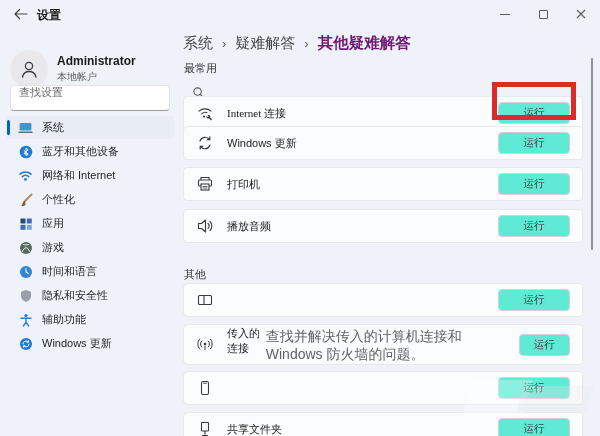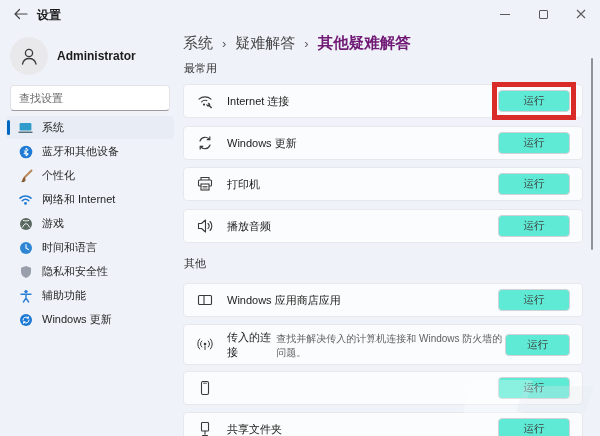--- a/index.html
+++ b/index.html
@@ -11,52 +11,52 @@
   .titlebar { position:absolute; top:0; left:0; width:600px; height:28px; }
   .back-btn { position:absolute; left:10px; top:5px; width:22px; height:18px; display:flex; align-items:center; justify-content:center; cursor:pointer; }
   .win-title { position:absolute; left:37px; top:7px; font-size:12px; font-weight:700; color:#1b1b1b; }
   .win-controls { position:absolute; right:0; top:0; height:28px; display:flex; }
   .win-btn { width:38px; height:28px; display:flex; align-items:center; justify-content:center; color:#5a5a5a; cursor:pointer; }
   .min-glyph { width:10px; height:1px; background:#5a5a5a; }
   .max-glyph { width:9px; height:9px; border:1px solid #5a5a5a; border-radius:1px; }
 
   
   .sidebar { position:absolute; left:0; top:28px; width:180px; height:408px; }
-  .user-block { position:absolute; left:10px; top:9px; display:flex; align-items:center; }
+  .user-block { position:absolute; left:10px; top:22px; display:flex; align-items:center; }
   .avatar { width:38px; height:38px; border-radius:50%; background:#e9e9ec; display:flex; align-items:center; justify-content:center; }
   .user-meta { margin-left:9px; }
   .user-name { font-size:12px; font-weight:700; color:#1b1b1b; }
   .user-type { font-size:10px; color:#5d5d5d; margin-top:2px; }
-  .searchbox { position:absolute; left:10px; top:57px; width:160px; height:26px; background:#ffffff; border:1px solid #e3e3e6; border-bottom:1px solid #9a9aa0; border-radius:4px; display:flex; align-items:center;gap:23px; }
+  .searchbox { position:absolute; left:10px; top:57px; width:160px; height:26px; background:#ffffff; border:1px solid #e3e3e6; border-bottom:1px solid #9a9aa0; border-radius:4px; display:flex; align-items:flex-start;gap:23px; }
   .searchbox input { flex:1; border:0; outline:none; background:transparent; font-size:11px; padding:0 8px; color:#333; font-family:inherit; }
   .searchbox input::placeholder { color:#6b6b6b; }
   .search-icon { margin-right:8px; display:flex; }
   .nav { position:absolute; left:0; top:88px; width:180px; }
   .nav-item { position:relative; height:23px; margin:0 6px 1px 6px; display:flex; align-items:center; padding-left:12px; border-radius:4px; cursor:pointer; }
   .nav-item .ic { width:15px; height:15px; display:flex; align-items:center; justify-content:center; flex:0 0 15px; }
   .nav-item .lbl { margin-left:9px; font-size:11px; color:#1f1f1f; white-space:nowrap; }
   .nav-item.active { background:#e8edf5; }
   .nav-item.active::before { content:""; position:absolute; left:1px; top:4px; width:3px; height:15px; border-radius:2px; background:#0067c0; }
 
   
   .breadcrumb { position:absolute; left:183px; top:33px; font-size:15px; color:#474747; display:flex; align-items:center; gap:9px; white-space:nowrap; }
   .crumb { cursor:pointer; }
   .crumb.current { font-weight:700; color:#701a75; font-size:15.5px; cursor:default;font-family:Liberation Mono, monospace; }
   .crumb-sep { color:#5a5a5a; font-size:13px; }
   .section-label { position:absolute; left:184px; font-size:11px; color:#2c2c2c; }
   .sec-frequent { top:61px; }
-  .sec-other { top:256px; }
+  .sec-other { top:267px; }
 
   .row { position:absolute; left:183px; width:400px; height:34px; background:#fbfcfd; border:1px solid #e7e8eb; border-radius:4px; display:flex; align-items:center; padding:0 12px; }
   .row .ric { width:18px; height:18px; display:flex; align-items:center; justify-content:center; flex:0 0 18px; margin-right:13px; }
   .row .rlbl { font-size:11px; color:#1b1b1b; }
-  .row .rsub { font-size:10px; color:#616161; margin-top:2px; }
+  .row .rsub { font-size:14px; color:#616161; margin-top:2px; }
   .row .texts { display:flex; flex-direction:row; }
   .run-btn { margin-left:auto; width:72px; height:22px; background:#5eead4; border:1px solid #d2d2d6; border-radius:4px; font-size:10.5px; color:#3c3c3c; display:flex; align-items:center; justify-content:center; cursor:pointer; font-family:inherit; }
-  .r1 { top:84px; } .r2 { top:126px; } .r3 { top:167px; } .r4 { top:209px; }
+  .r1 { top:96px;font-family:Liberation Serif, serif; } .r2 { top:126px; } .r3 { top:167px; } .r4 { top:209px; }
   .r5 { top:283px; } .r6 { top:324px; height:41px; } .r7 { top:371px; } .r8 { top:412px; }
 
   .annotation-box { position:absolute; left:492px; top:82px; width:84px; height:38px; border:5px solid #d92b28; z-index:30; pointer-events:none; }
   .scrollbar-thumb { position:absolute; left:591px; top:58px; width:2px; height:192px; background:#8f9399; border-radius:2px; cursor:pointer; }
 
   .watermark { position:absolute; right:-8px; bottom:6px; width:150px; height:60px; opacity:0.5; pointer-events:none; }
   .wm-a { position:absolute; left:10px; top:10px; width:60px; height:34px; background:#ffffff; opacity:.55; transform:skewX(-18deg); border-radius:3px; }
   .wm-b { position:absolute; left:62px; top:16px; width:70px; height:26px; background:#e3e7ee; opacity:.6; transform:skewX(-18deg); border-radius:3px; }
 
   svg { display:block; }
@@ -95,20 +95,21 @@
   <aside class="sidebar">
     <div class="user-block">
       <div class="avatar">
         <svg width="22" height="22" viewBox="0 0 22 22">
             <circle cx="11" cy="8" r="3.6" fill="none" stroke="#3c3c3c" stroke-width="1.3"></circle>
             <path d="M4.5 19c1-4 4-5.5 6.5-5.5S17 15 18 19" fill="none" stroke="#3c3c3c" stroke-width="1.3" stroke-linecap="round"></path>
           </svg>
       </div>
       <div class="user-meta">
         <div class="user-name">Administrator</div>
+        <div class="user-type">本地帐户</div>
       </div>
     </div>
 
     <div class="searchbox">
       <input type="text" placeholder="查找设置" style="">
       <span class="search-icon">
         <svg width="13" height="13" viewBox="0 0 13 13">
             <circle cx="5.6" cy="5.6" r="3.7" fill="none" stroke="#5c5c5c" stroke-width="1.1"></circle>
             <path d="M8.5 8.5 11.8 11.8" stroke="#5c5c5c" stroke-width="1.1" stroke-linecap="round"></path>
           </svg>
@@ -130,36 +131,47 @@
             <svg width="14" height="14" viewBox="0 0 14 14">
               <circle cx="7" cy="7" r="6.3" fill="#1e7ad4"></circle>
               <path d="M7 3v8l2.2-1.8L4.8 5.4M7 11 9.2 9 4.8 8.6" stroke="#fff" stroke-width="0.9" fill="none" stroke-linejoin="round"></path>
               <path d="M7 3l2.2 1.8L4.8 8.6" stroke="#fff" stroke-width="0.9" fill="none" stroke-linejoin="round"></path>
             </svg>
           </span>
         <span class="lbl">蓝牙和其他设备</span>
       </div>
       <div class="nav-item">
         <span class="ic">
-            <svg width="14" height="14" viewBox="0 0 14 14">
-              <path d="M12.5 1.5 5.5 8.5" stroke="#b9875a" stroke-width="2" stroke-linecap="round"></path>
-              <path d="M5.8 8.2c-1.5.3-2.3 1.3-2.6 3.2-.1.6-1 .8-1.7.9 1 .9 3.1 1.2 4.2.3 1-.8 1.2-2.3.1-4.4z" fill="#8a5a35"></path>
-            </svg>
-          </span>
-        <span class="lbl">个性化</span>
-      </div>
-      <div class="nav-item">
-        <span class="ic">
             <svg width="15" height="15" viewBox="0 0 15 15">
               <path d="M2 6.2a8 8 0 0 1 11 0" fill="none" stroke="#1e7ad4" stroke-width="1.6" stroke-linecap="round"></path>
               <path d="M4.3 8.7a4.8 4.8 0 0 1 6.4 0" fill="none" stroke="#1e7ad4" stroke-width="1.6" stroke-linecap="round"></path>
               <circle cx="7.5" cy="11.4" r="1.4" fill="#1e7ad4"></circle>
             </svg>
           </span>
         <span class="lbl">网络和 Internet</span>
+      </div>
+      <div class="nav-item">
+        <span class="ic">
+            <svg width="14" height="14" viewBox="0 0 14 14">
+              <path d="M12.5 1.5 5.5 8.5" stroke="#b9875a" stroke-width="2" stroke-linecap="round"></path>
+              <path d="M5.8 8.2c-1.5.3-2.3 1.3-2.6 3.2-.1.6-1 .8-1.7.9 1 .9 3.1 1.2 4.2.3 1-.8 1.2-2.3.1-4.4z" fill="#8a5a35"></path>
+            </svg>
+          </span>
+        <span class="lbl">个性化</span>
+      </div>
+      <div class="nav-item">
+        <span class="ic">
+            <svg width="14" height="14" viewBox="0 0 14 14">
+              <rect x="1.5" y="1.5" width="5" height="5" fill="#28477a"></rect>
+              <rect x="7.8" y="1.5" width="5" height="5" fill="#3e6db5"></rect>
+              <rect x="1.5" y="7.8" width="5" height="5" fill="#3e6db5"></rect>
+              <rect x="7.8" y="7.8" width="5" height="5" fill="#7ca8dd"></rect>
+            </svg>
+          </span>
+        <span class="lbl">应用</span>
       </div>
       <div class="nav-item">
         <span class="ic">
             <svg width="14" height="14" viewBox="0 0 14 14">
               <circle cx="7" cy="7" r="6" fill="#5b6a60"></circle>
               <path d="M3.5 10.5c.8-2.2 2.2-3.8 3.5-3.8s2.7 1.6 3.5 3.8M4 3.3c1 .8 5 .8 6 0" stroke="#fff" stroke-width="0.9" fill="none"></path>
             </svg>
           </span>
         <span class="lbl">游戏</span>
       </div>
@@ -262,21 +274,20 @@
 
   <div class="section-label sec-other">其他</div>
 
   <div class="row r5">
     <span class="ric">
         <svg width="18" height="18" viewBox="0 0 18 18">
           <rect x="2.5" y="4.5" width="13" height="9" rx="1" fill="none" stroke="#3a3a3a" stroke-width="1.1"></rect>
           <path d="M8 4.5v9" stroke="#3a3a3a" stroke-width="1.1"></path>
         </svg>
       </span>
-    <span class="rlbl">Windows 应用商店应用</span>
     <button class="run-btn">运行</button>
   </div>
 
   <div class="row r6">
     <span class="ric">
         <svg width="18" height="18" viewBox="0 0 18 18">
           <circle cx="9" cy="8" r="1.3" fill="#3a3a3a"></circle>
           <path d="M5.8 5a4.4 4.4 0 0 0 0 6M12.2 5a4.4 4.4 0 0 1 0 6M3.6 3a7.4 7.4 0 0 0 0 10M14.4 3a7.4 7.4 0 0 1 0 10" fill="none" stroke="#3a3a3a" stroke-width="1" stroke-linecap="round"></path>
           <path d="M9 9.6v4.4" stroke="#3a3a3a" stroke-width="1"></path>
         </svg>

